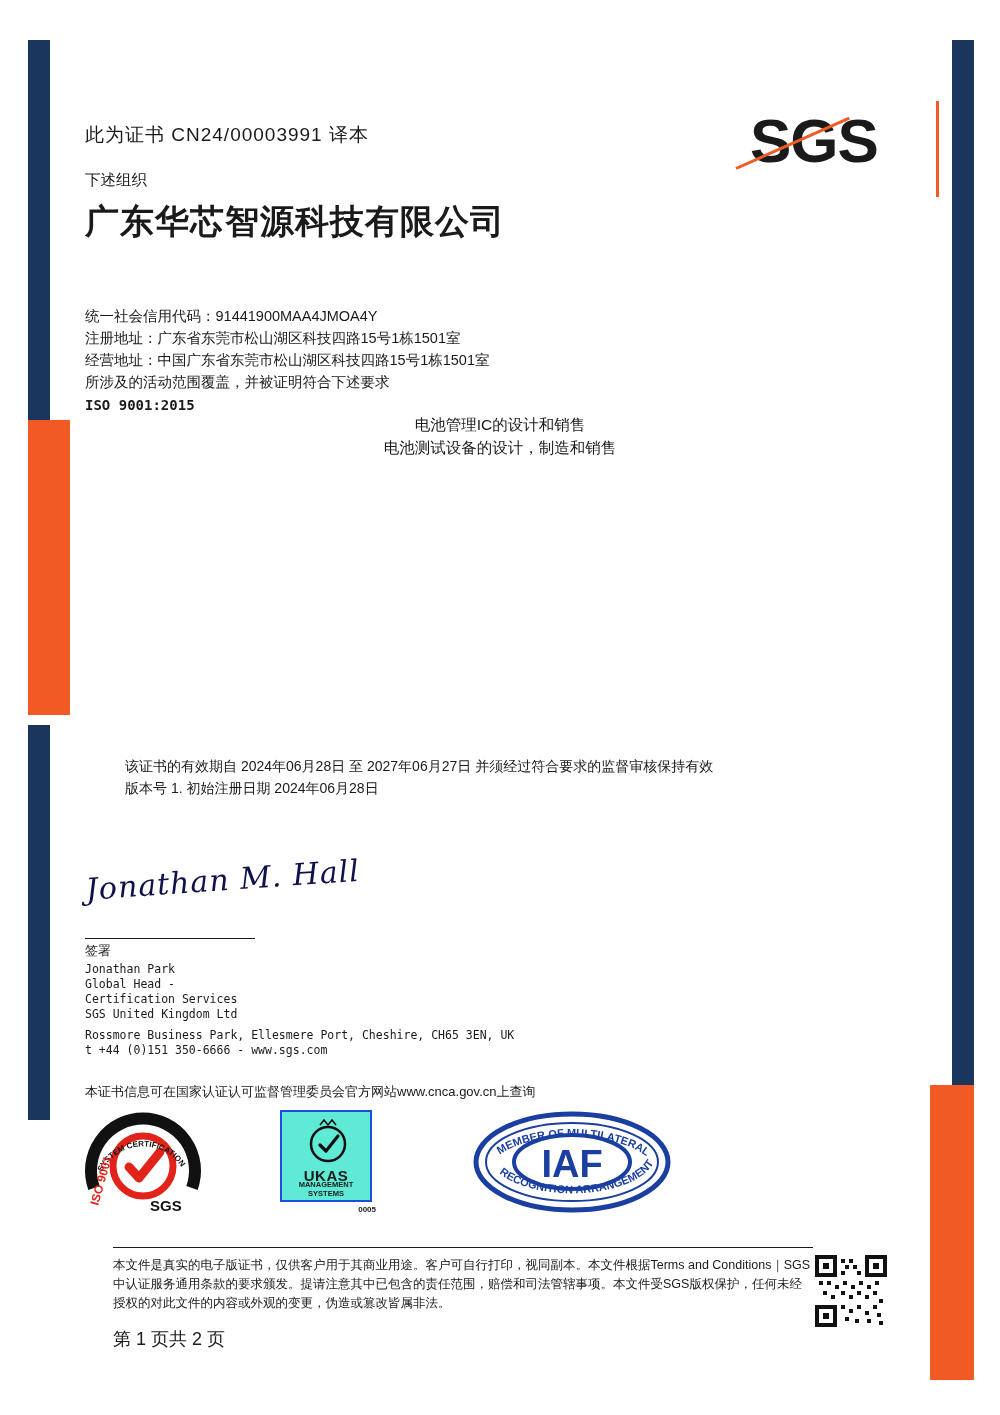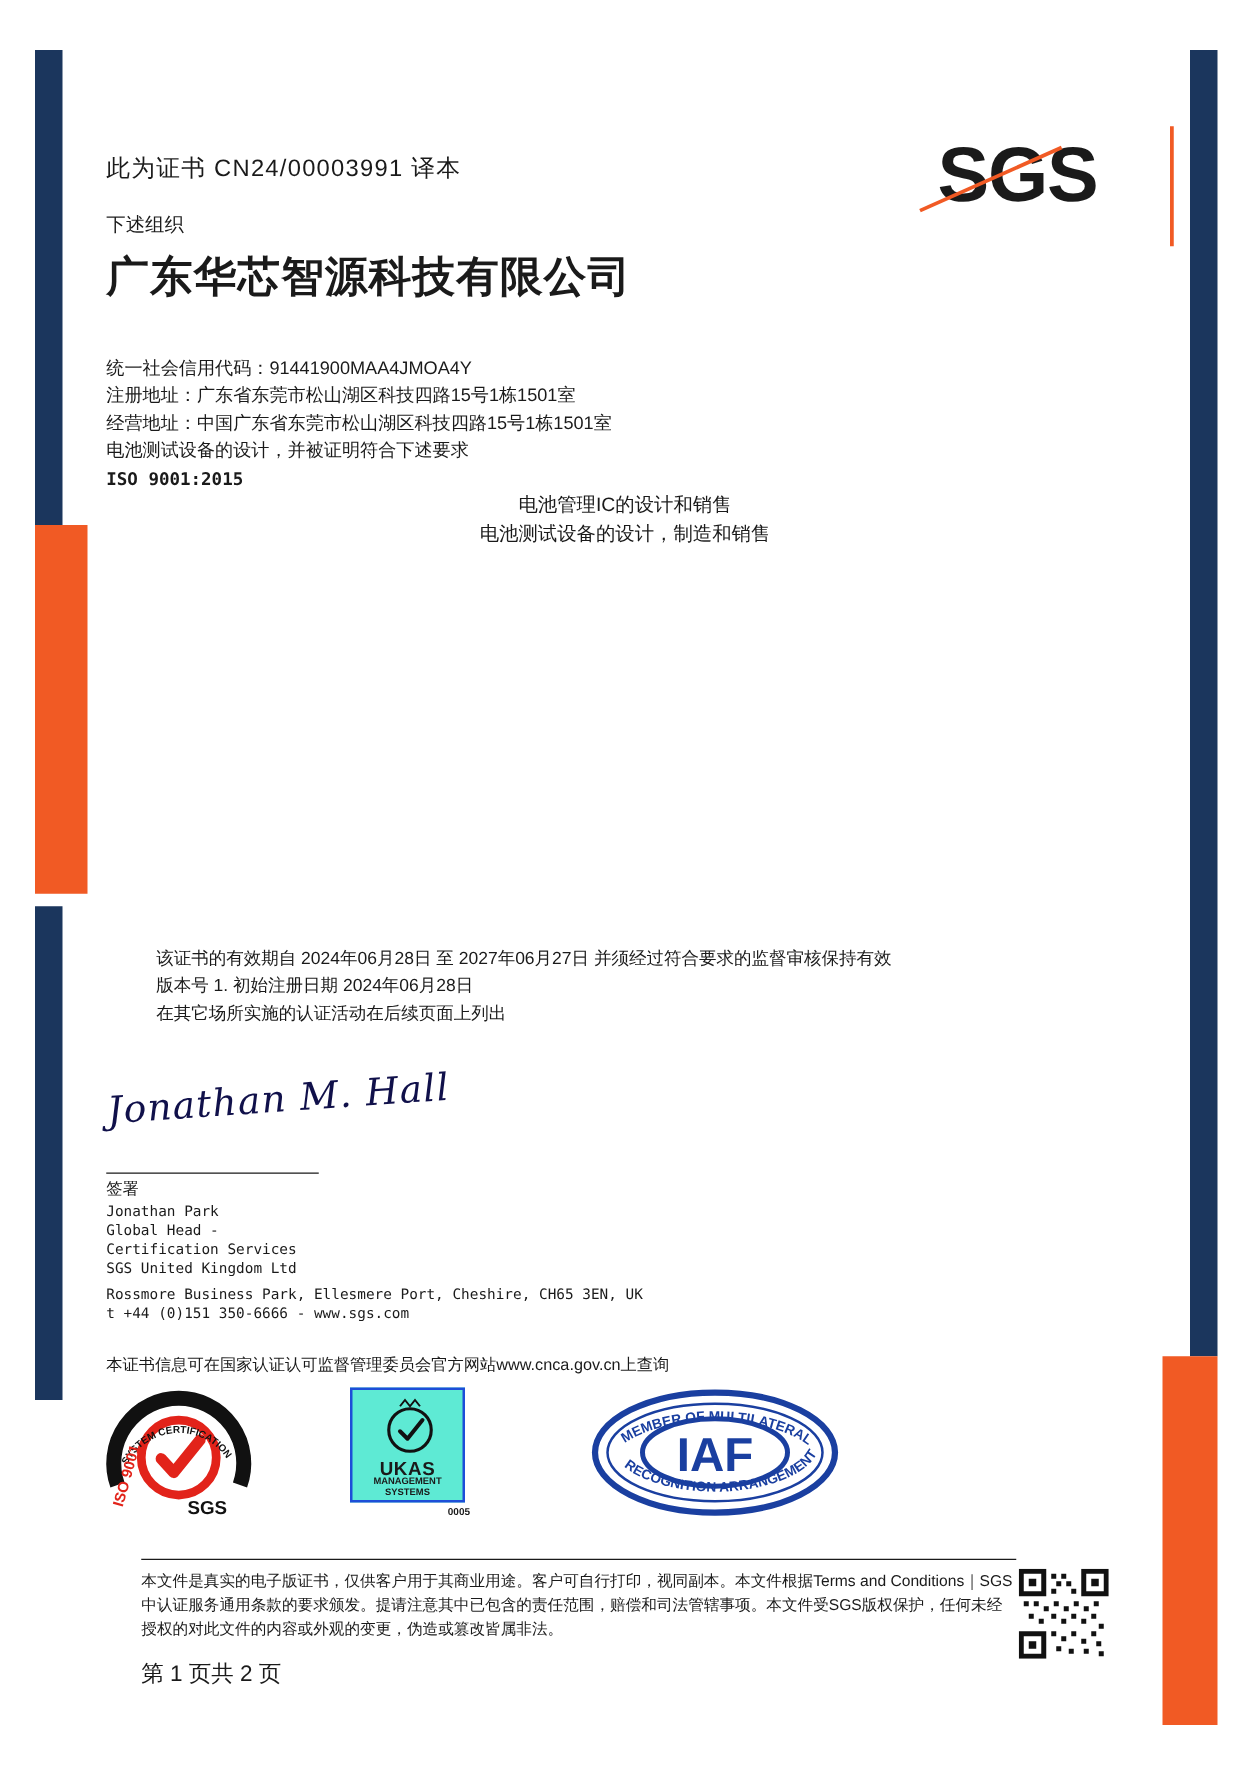--- a/index.html
+++ b/index.html
@@ -122,21 +122,21 @@
     font-size: 15.5px;
   }
   .org-name {
     margin-top: 8px;
     font-size: 34px;
     font-weight: bold;
     letter-spacing: 1px;
   }
 
   .detail-block {
-    margin-top: 39px;
+    margin-top: 60px;
     font-size: 14.5px;
     line-height: 22px;
   }
   .detail-block div { white-space: nowrap; }
 
   .std-line {
     margin-top: 4px;
     font-family: "DejaVu Sans Mono", monospace;
     font-size: 14px;
     font-weight: bold;
@@ -317,32 +317,31 @@
 
   <div class="content">
     <div class="line-translation">此为证书 CN24/00003991 译本</div>
     <div class="line-org-label">下述组织</div>
     <div class="org-name">广东华芯智源科技有限公司</div>
 
     <div class="detail-block">
       <div>统一社会信用代码：91441900MAA4JMOA4Y</div>
       <div>注册地址：广东省东莞市松山湖区科技四路15号1栋1501室</div>
       <div>经营地址：中国广东省东莞市松山湖区科技四路15号1栋1501室</div>
-      <div>电池测试设备的设计，并被证明符合下述要求</div>
+      <div>所涉及的活动范围覆盖，并被证明符合下述要求</div>
     </div>
 
     <div class="std-line">ISO 9001:2015</div>
     <div class="scope-item">电池管理IC的设计和销售</div>
     <div class="scope-item">电池测试设备的设计，制造和销售</div>
   </div>
 
   <div class="validity">
     <div class="row">该证书的有效期自  2024年06月28日 至 2027年06月27日 并须经过符合要求的监督审核保持有效</div>
     <div class="row">版本号 1. 初始注册日期 2024年06月28日</div>
-    <div class="row">在其它场所实施的认证活动在后续页面上列出</div>
   </div>
 
   <div class="signature-area">
     <div class="sig-mark">Jonathan  M. Hall</div>
     <div class="sig-rule"></div>
     <div class="sig-label">签署</div>
     <div class="sig-details">
       <div>Jonathan Park</div>
       <div>Global Head -</div>
       <div>Certification Services</div>

